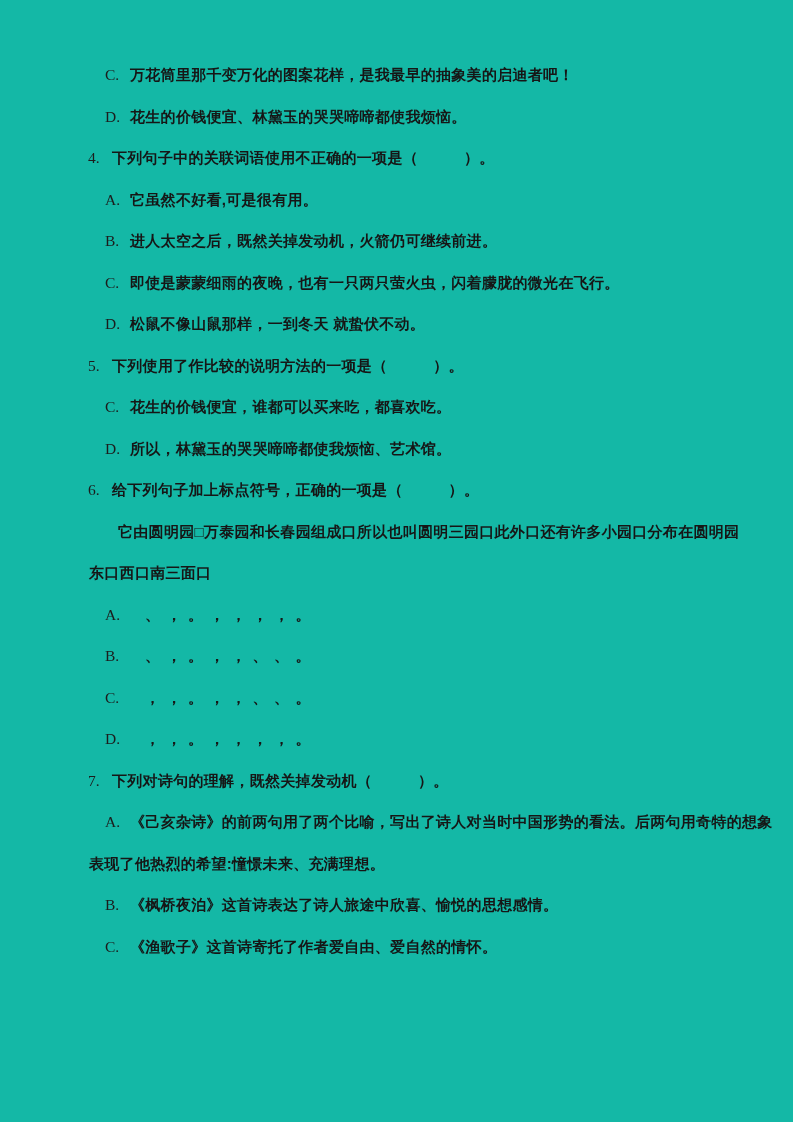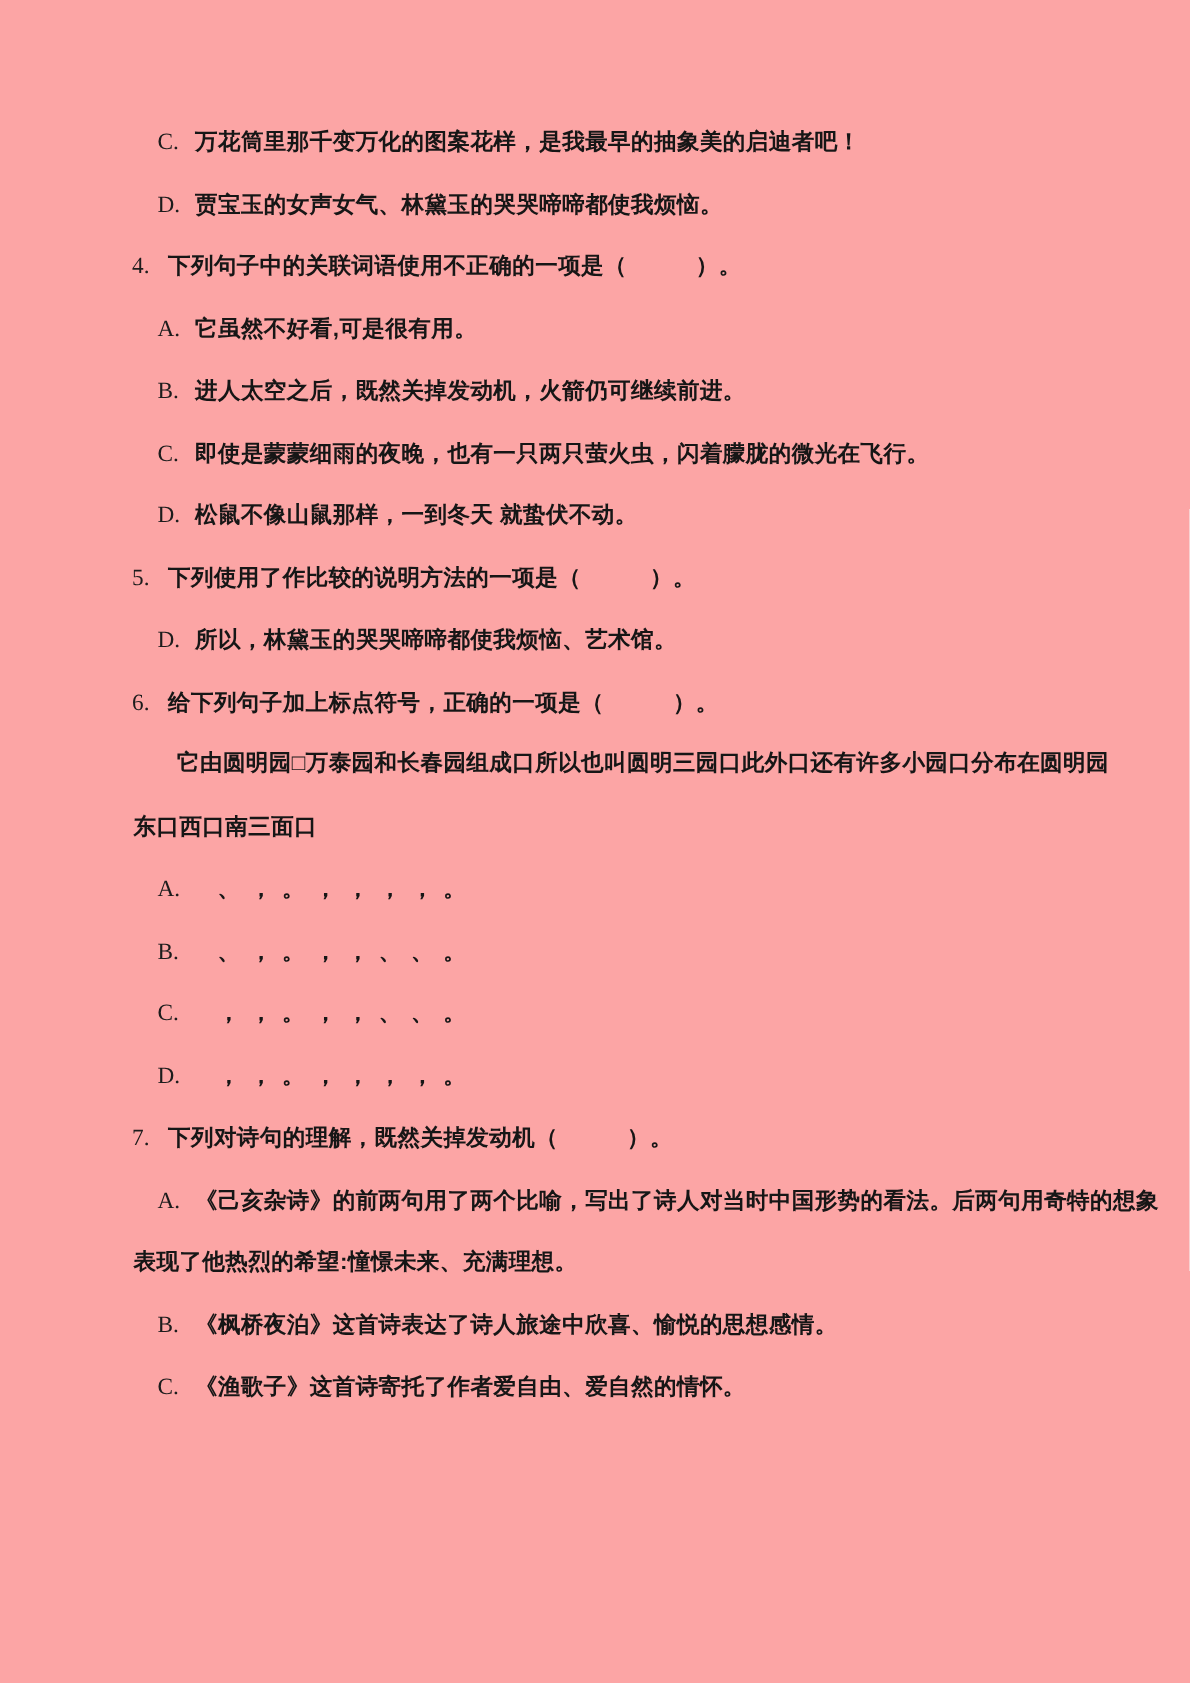--- a/index.html
+++ b/index.html
@@ -4,23 +4,23 @@
 <style>
   html, body {
     margin: 0;
     padding: 0;
     background: #f6f6f4;
   }
   .page {
     position: relative;
     width: 793px;
     height: 1122px;
-    background: #fca5a5;
+    background: #14b8a6;
     box-sizing: border-box;
-    padding-top: 74px;
+    padding-top: 54px;
     overflow: hidden;
     font-family: "Liberation Sans", sans-serif;
   }
   .line {
     height: 41.5px;
     line-height: 41.5px;
     white-space: pre;
     font-size: 15px;
     letter-spacing: 0.3px;
     font-weight: bold;
@@ -39,41 +39,42 @@
     width: 24px;
   }
   .opt .label {
     margin-left: 105px;
     width: 25px;
   }
   .puncts .label {
     margin-left: 105px;
     width: 40px;
   }
-  .indent { padding-left: 118px; font-family: Liberation Mono, monospace; }
+  .indent { padding-left: 118px; }
   .flush  { padding-left: 89px;  }
   .mark {
     display: inline-block;
     width: 21.5px;
     letter-spacing: 0;
   }
 </style>
 </head>
 <body>
 
 <div class="page">
   <div id="lines">
       <div class="line opt"><span class="label">C.</span><span class="text">万花筒里那千变万化的图案花样，是我最早的抽象美的启迪者吧！</span></div>
-      <div class="line opt"><span class="label">D.</span><span class="text">贾宝玉的女声女气、林黛玉的哭哭啼啼都使我烦恼。</span></div>
+      <div class="line opt"><span class="label">D.</span><span class="text">花生的价钱便宜、林黛玉的哭哭啼啼都使我烦恼。</span></div>
       <div class="line q"><span class="label">4.</span><span class="text">下列句子中的关联词语使用不正确的一项是（　　　）。</span></div>
       <div class="line opt"><span class="label">A.</span><span class="text">它虽然不好看,可是很有用。</span></div>
       <div class="line opt"><span class="label">B.</span><span class="text">进人太空之后，既然关掉发动机，火箭仍可继续前进。</span></div>
       <div class="line opt"><span class="label">C.</span><span class="text">即使是蒙蒙细雨的夜晚，也有一只两只萤火虫，闪着朦胧的微光在飞行。</span></div>
       <div class="line opt"><span class="label">D.</span><span class="text">松鼠不像山鼠那样，一到冬天 就蛰伏不动。</span></div>
       <div class="line q"><span class="label">5.</span><span class="text">下列使用了作比较的说明方法的一项是（　　　）。</span></div>
+      <div class="line opt"><span class="label">C.</span><span class="text">花生的价钱便宜，谁都可以买来吃，都喜欢吃。</span></div>
       <div class="line opt"><span class="label">D.</span><span class="text">所以，林黛玉的哭哭啼啼都使我烦恼、艺术馆。</span></div>
       <div class="line q"><span class="label">6.</span><span class="text">给下列句子加上标点符号，正确的一项是（　　　）。</span></div>
       <div class="line indent"><span class="text">它由圆明园□万泰园和长春园组成口所以也叫圆明三园口此外口还有许多小园口分布在圆明园</span></div>
       <div class="line flush"><span class="text">东口西口南三面口</span></div>
       <div class="line puncts"><span class="label">A.</span><span class="mark">、</span><span class="mark">，</span><span class="mark">。</span><span class="mark">，</span><span class="mark">，</span><span class="mark">，</span><span class="mark">，</span><span class="mark">。</span></div>
       <div class="line puncts"><span class="label">B.</span><span class="mark">、</span><span class="mark">，</span><span class="mark">。</span><span class="mark">，</span><span class="mark">，</span><span class="mark">、</span><span class="mark">、</span><span class="mark">。</span></div>
       <div class="line puncts"><span class="label">C.</span><span class="mark">，</span><span class="mark">，</span><span class="mark">。</span><span class="mark">，</span><span class="mark">，</span><span class="mark">、</span><span class="mark">、</span><span class="mark">。</span></div>
       <div class="line puncts"><span class="label">D.</span><span class="mark">，</span><span class="mark">，</span><span class="mark">。</span><span class="mark">，</span><span class="mark">，</span><span class="mark">，</span><span class="mark">，</span><span class="mark">。</span></div>
       <div class="line q"><span class="label">7.</span><span class="text">下列对诗句的理解，既然关掉发动机（　　　）。</span></div>
       <div class="line opt"><span class="label">A.</span><span class="text">《己亥杂诗》的前两句用了两个比喻，写出了诗人对当时中国形势的看法。后两句用奇特的想象</span></div>

